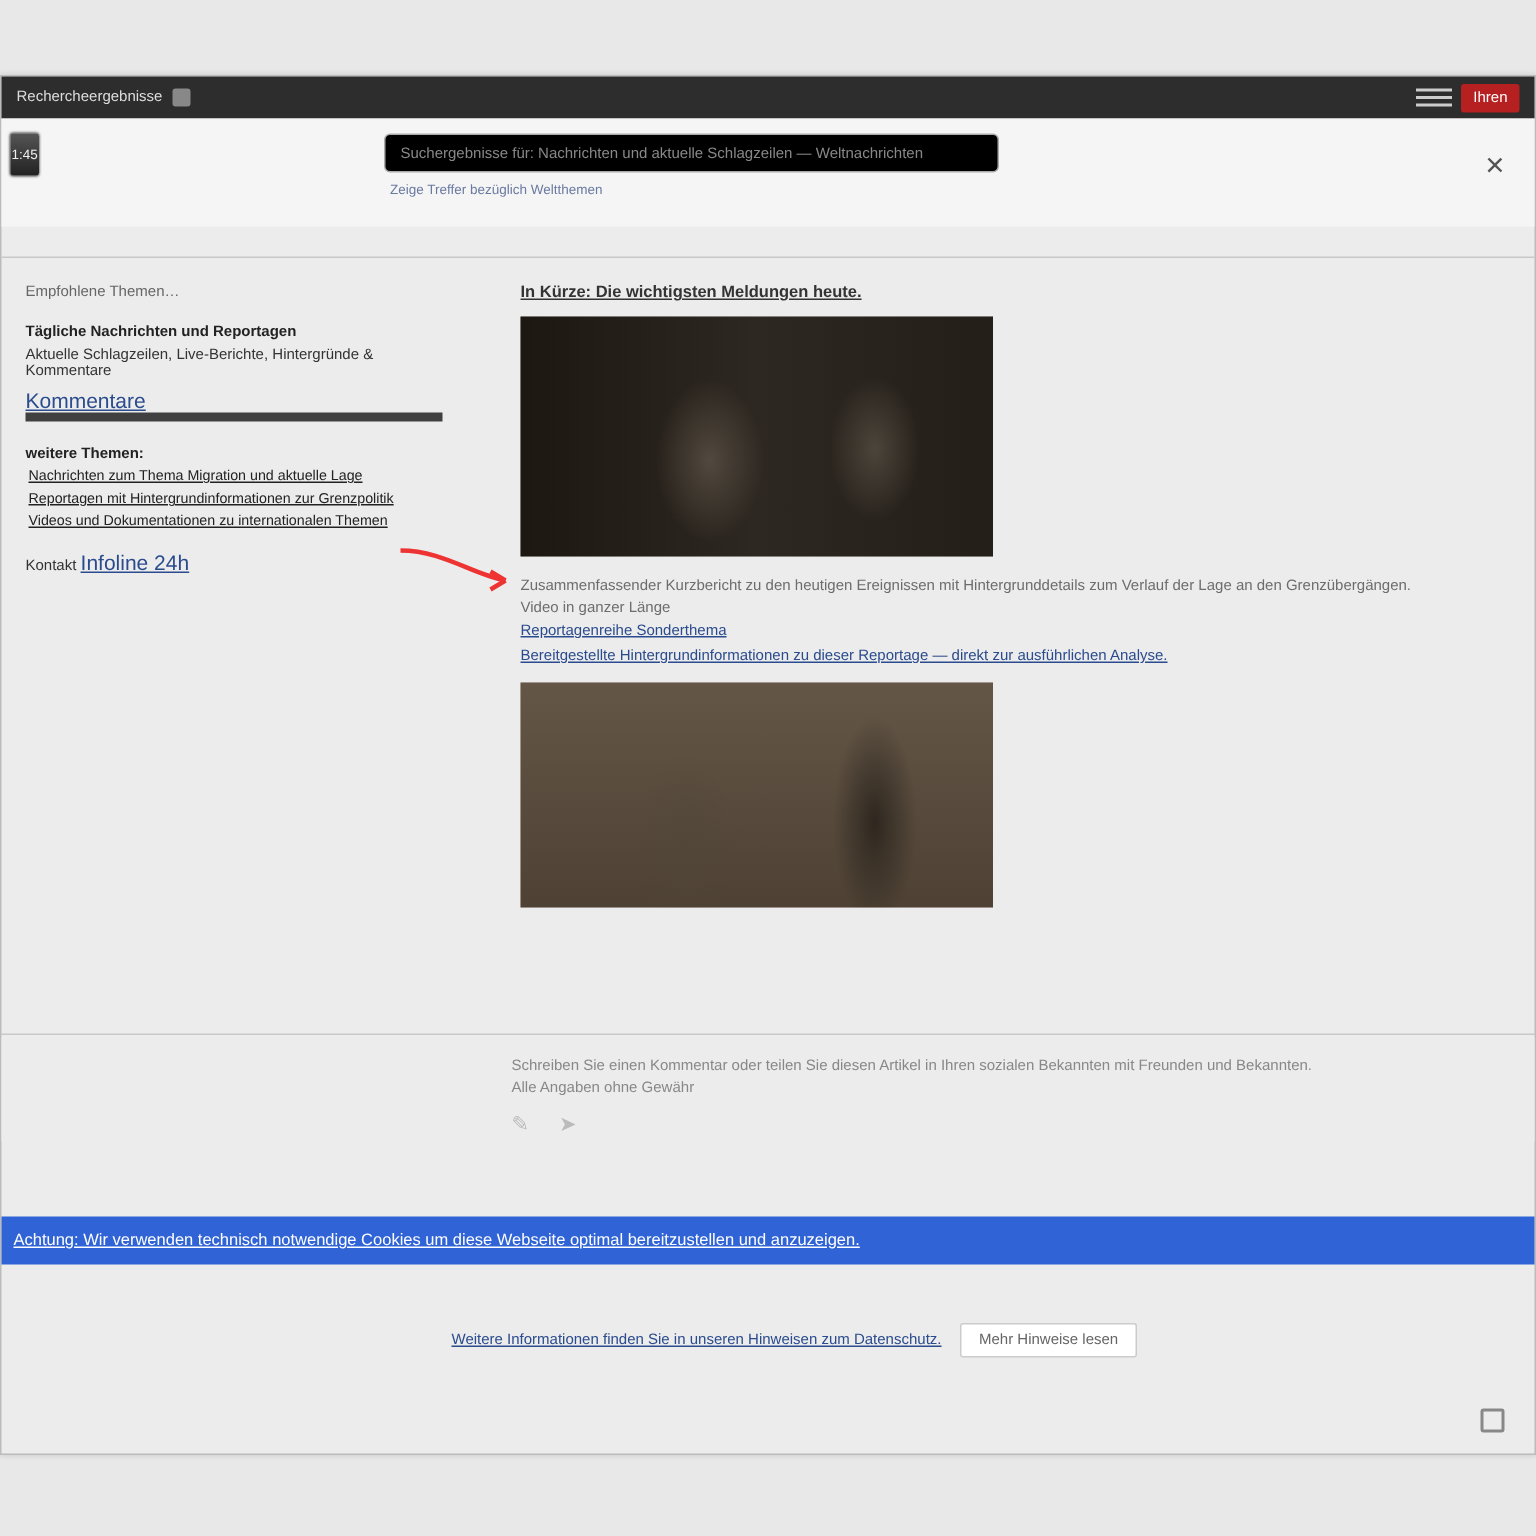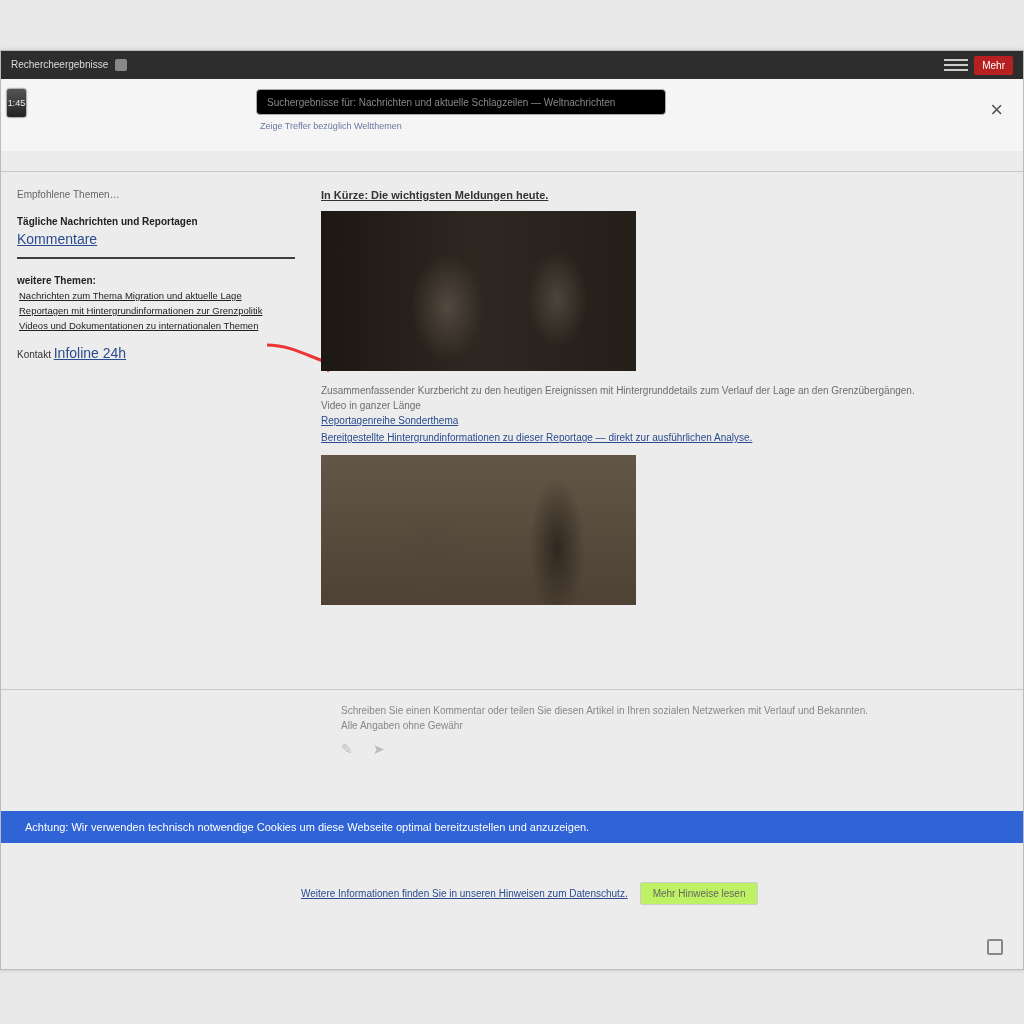--- a/index.html
+++ b/index.html
@@ -59,27 +59,28 @@
   }
   .hr {
     position:absolute; top:120px; left:0; right:0;
     height:1px; background:#c8c8c8;
   }
 
   
   .body {
     position:absolute; top:128px; left:0; right:0; bottom:0;
     display:flex;
+    gap:26px;
   }
   .side {
     width:310px; padding:10px 16px;
     font-size:10px; color:#333;
   }
   .side .head { color:#666; font-size:10px; margin-bottom:16px;}
-  .side .sect { margin-bottom:16px; border-bottom:2px solid #404040; padding-bottom:10px;}
+  .side .sect { margin-bottom:16px; border-bottom:6px solid #404040; }
   .side .b { font-weight:bold; font-size:10px; color:#222; margin-bottom:4px;}
   .side .line { font-size:10px; color:#333; margin-bottom:6px;}
   .side .lnk { color:#2a4b8d; text-decoration:underline; font-size:14px;}
   .side .sub { font-size:9.5px; text-decoration:underline; color:#222; margin:4px 0 4px 2px; display:block;}
   .side .small { font-size:10px; color:#333; margin-top:14px;}
 
   .main { flex:1; padding:10px 20px 10px 10px; font-size:11px; color:#333; }
   .main .title { text-decoration:underline; font-weight:bold; font-size:11px; margin-bottom:10px;}
   .media {
     width:315px; height:160px;
@@ -121,32 +122,32 @@
     padding:14px 20px 12px 340px; font-size:10px; color:#888;
   }
   .footer-block .f1 { margin-bottom:4px;}
   .footer-icons { margin-top:10px; display:flex; gap:20px; color:#bbb; font-size:14px;}
   .footer-icons span { cursor:pointer;}
 
   
   .bluebar {
     position:absolute; left:0; right:0; height:32px;
     background:#2f63d6; color:#fff; font-size:11px;
-    display:flex; align-items:center; padding-left:24px;
+    display:flex; align-items:center; padding-left:8px;text-decoration:underline;
   }
 
   
   .bottom-row {
     position:absolute; left:0; right:0; height:40px;
     display:flex; align-items:center; padding-left:300px;
     font-size:10px;
   }
   .bottom-row .blnk { color:#2a4b8d; text-decoration:underline;}
   .bottom-row .pill {
-    margin-left:12px; background:#bef264; border:1px solid #ccc;
+    margin-left:12px; background:#ffffff; border:1px solid #ccc;
     padding:5px 12px; font-size:10px; color:#666; border-radius:2px;
     cursor:pointer;
   }
 
   .pg-ico {
     position:absolute; right:20px; bottom:14px;
     width:16px; height:16px; border:2px solid #888;
     border-radius:2px;
   }
 </style>
@@ -159,21 +160,21 @@
     <span class="topbar-title">
       <span>Rechercheergebnisse</span>
       <span class="ico"></span>
     </span>
     <span class="topbar-spacer"></span>
     <div class="hamburger">
       <span></span>
         <span></span>
         <span></span>
     </div>
-    <div class="redbtn">Mehr</div>
+    <div class="redbtn">Ihren</div>
   </div>
 
   <div class="subhead">
     <div class="logo-box">1:45</div>
     <div class="search-wrap">
       <div class="searchbox">
         <span>Suchergebnisse für: Nachrichten und aktuelle Schlagzeilen — Weltnachrichten</span>
       </div>
       <div class="subtext">Zeige Treffer bezüglich Weltthemen</div>
     </div>
@@ -181,20 +182,21 @@
   </div>
   <div class="hr"></div>
 
   <div class="body">
 
     <div class="side">
       <div class="head">Empfohlene Themen…</div>
 
       <div class="sect">
         <div class="b">Tägliche Nachrichten und Reportagen</div>
+        <div class="line">Aktuelle Schlagzeilen, Live-Berichte, Hintergründe &amp; Kommentare</div>
         <a class="lnk">Kommentare</a>
       </div>
 
       <div style="position:relative;">
         <div class="b">weitere Themen:</div>
         <a class="sub">Nachrichten zum Thema Migration und aktuelle Lage</a>
         <a class="sub">Reportagen mit Hintergrundinformationen zur Grenzpolitik</a>
         <a class="sub">Videos und Dokumentationen zu internationalen Themen</a>
 
         <div class="arrow">
@@ -227,21 +229,21 @@
 
       <div class="media2">
         <div class="m-ov"></div>
       </div>
     </div>
 
   </div>
 
   <div class="foot-sep" style="top:638px;"></div>
   <div class="footer-block" style="top:640px; height:70px;">
-    <div class="f1">Schreiben Sie einen Kommentar oder teilen Sie diesen Artikel in Ihren sozialen Netzwerken mit Verlauf und Bekannten.</div>
+    <div class="f1">Schreiben Sie einen Kommentar oder teilen Sie diesen Artikel in Ihren sozialen Bekannten mit Freunden und Bekannten.</div>
     <div class="f1">Alle Angaben ohne Gewähr</div>
     <div class="footer-icons">
       <span>✎</span>
       <span>➤</span>
     </div>
   </div>
 
   <div class="bluebar" style="top:760px;">
     <span>Achtung: Wir verwenden technisch notwendige Cookies um diese Webseite optimal bereitzustellen und anzuzeigen.</span>
   </div>

